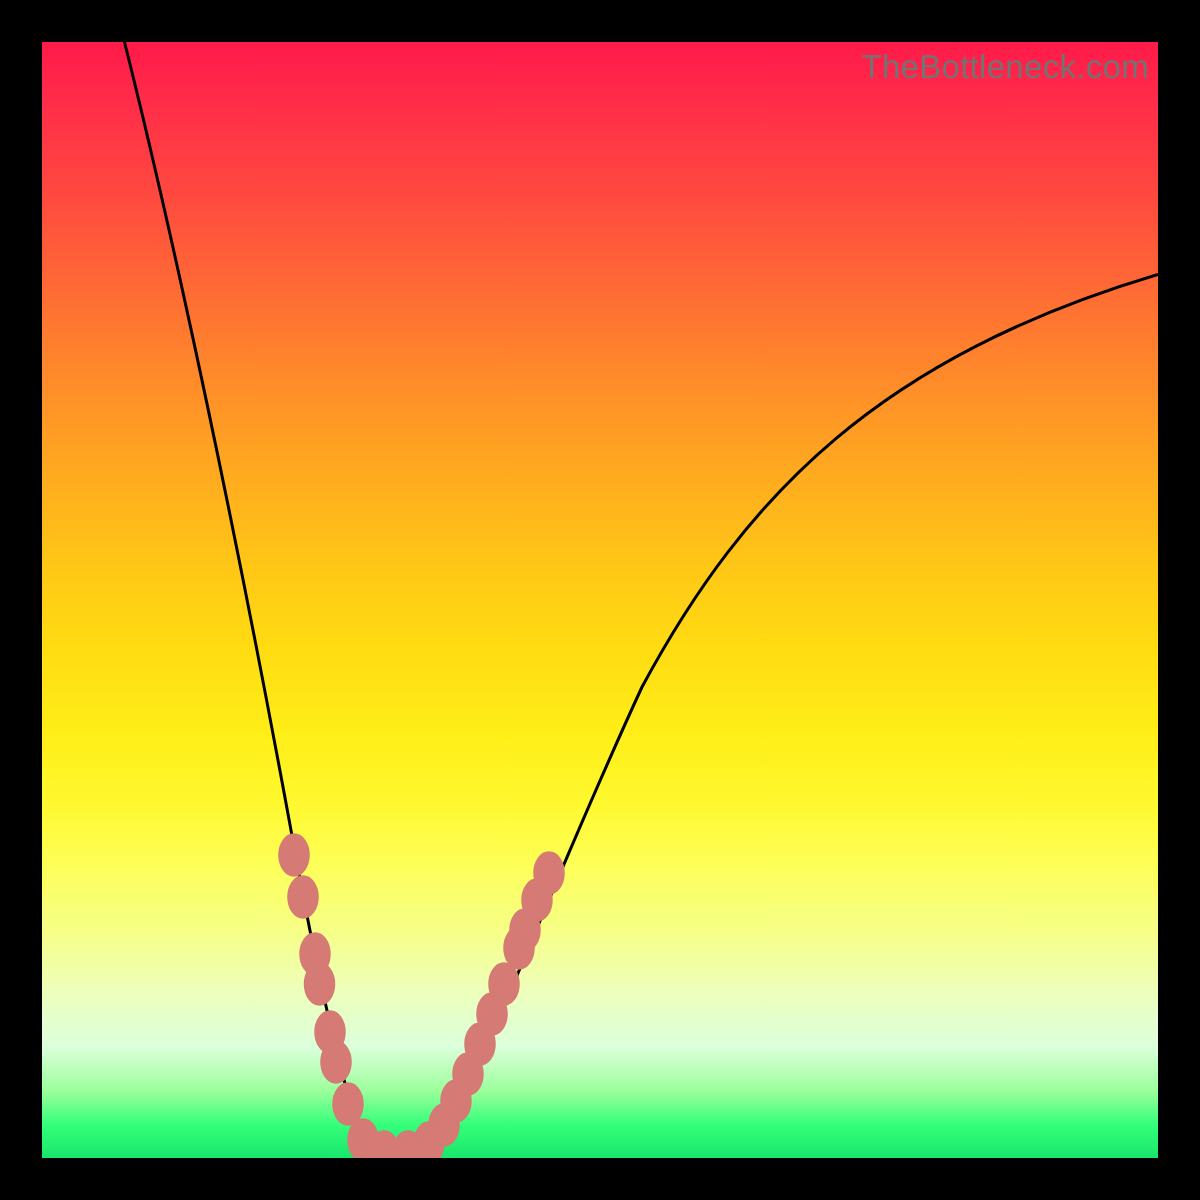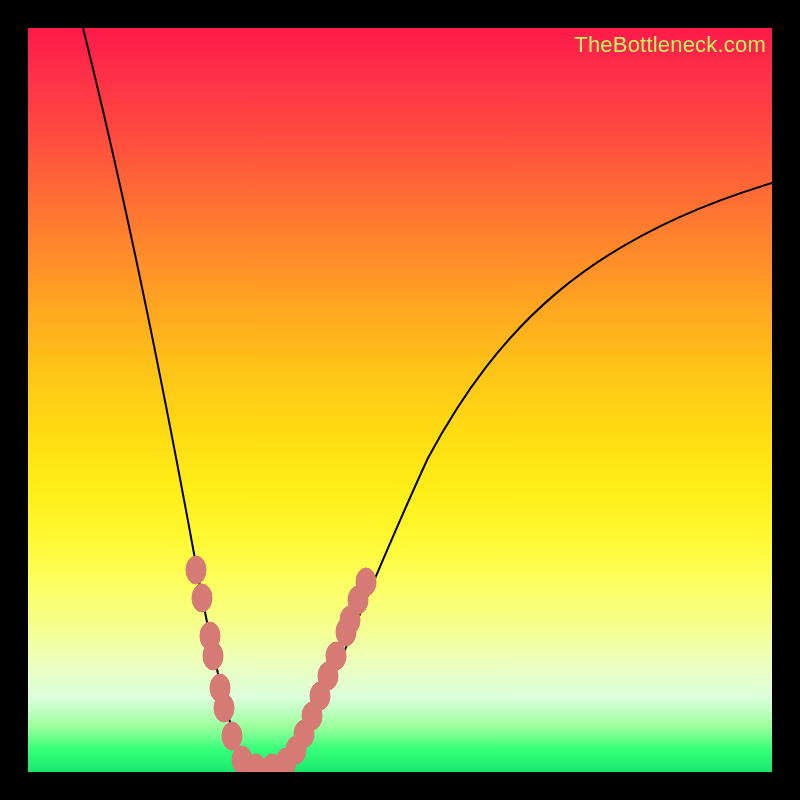--- a/index.html
+++ b/index.html
@@ -41,21 +41,21 @@
       #19e76b 100%
     );
   }
   .watermark {
     position: absolute;
     right: 6px;
     top: 4px;
     font-family: Arial, Helvetica, sans-serif;
     font-size: 22px;
     letter-spacing: 0.2px;
-    color: #bef264;
+    color: #737373;
     user-select: none;
   }
   svg.curves {
     position: absolute;
     inset: 0;
   }
   .curve {
     fill: none;
     stroke: #000;
     stroke-width: 2;

